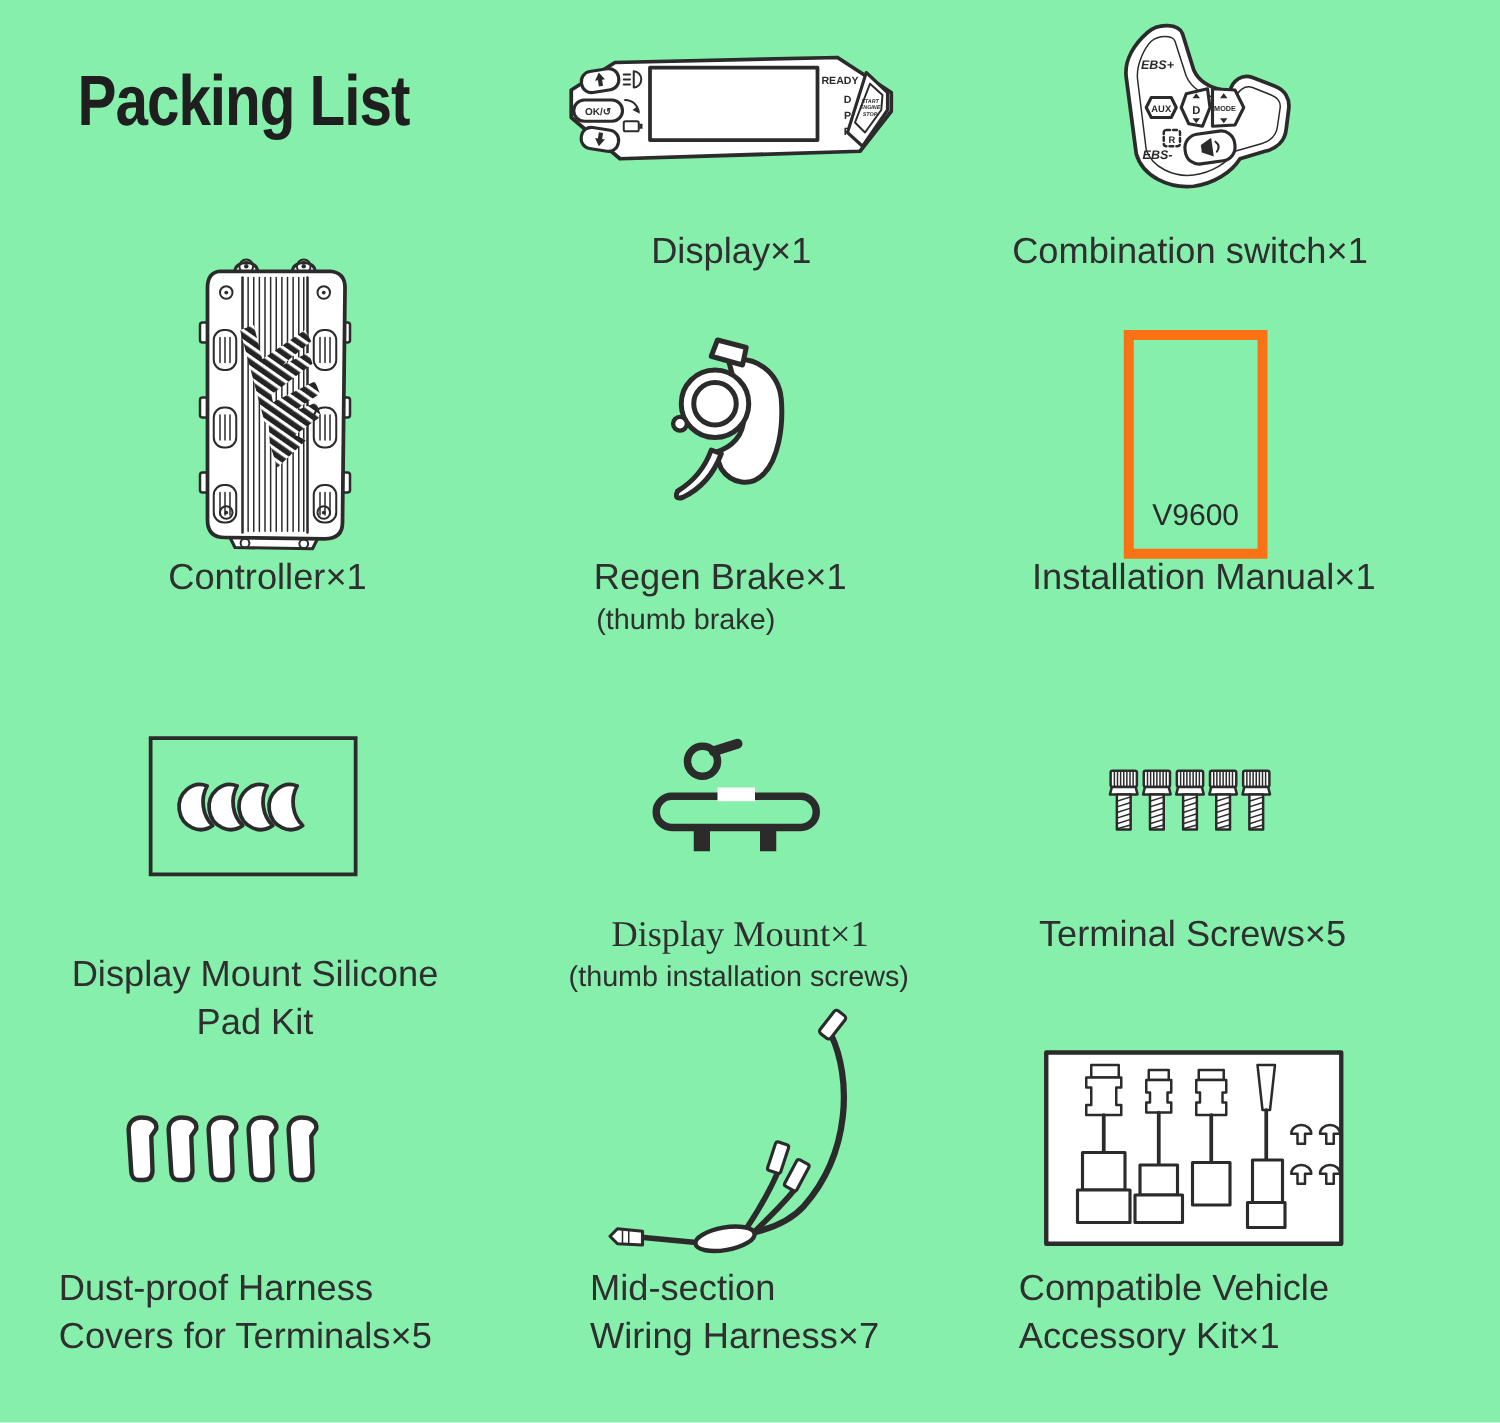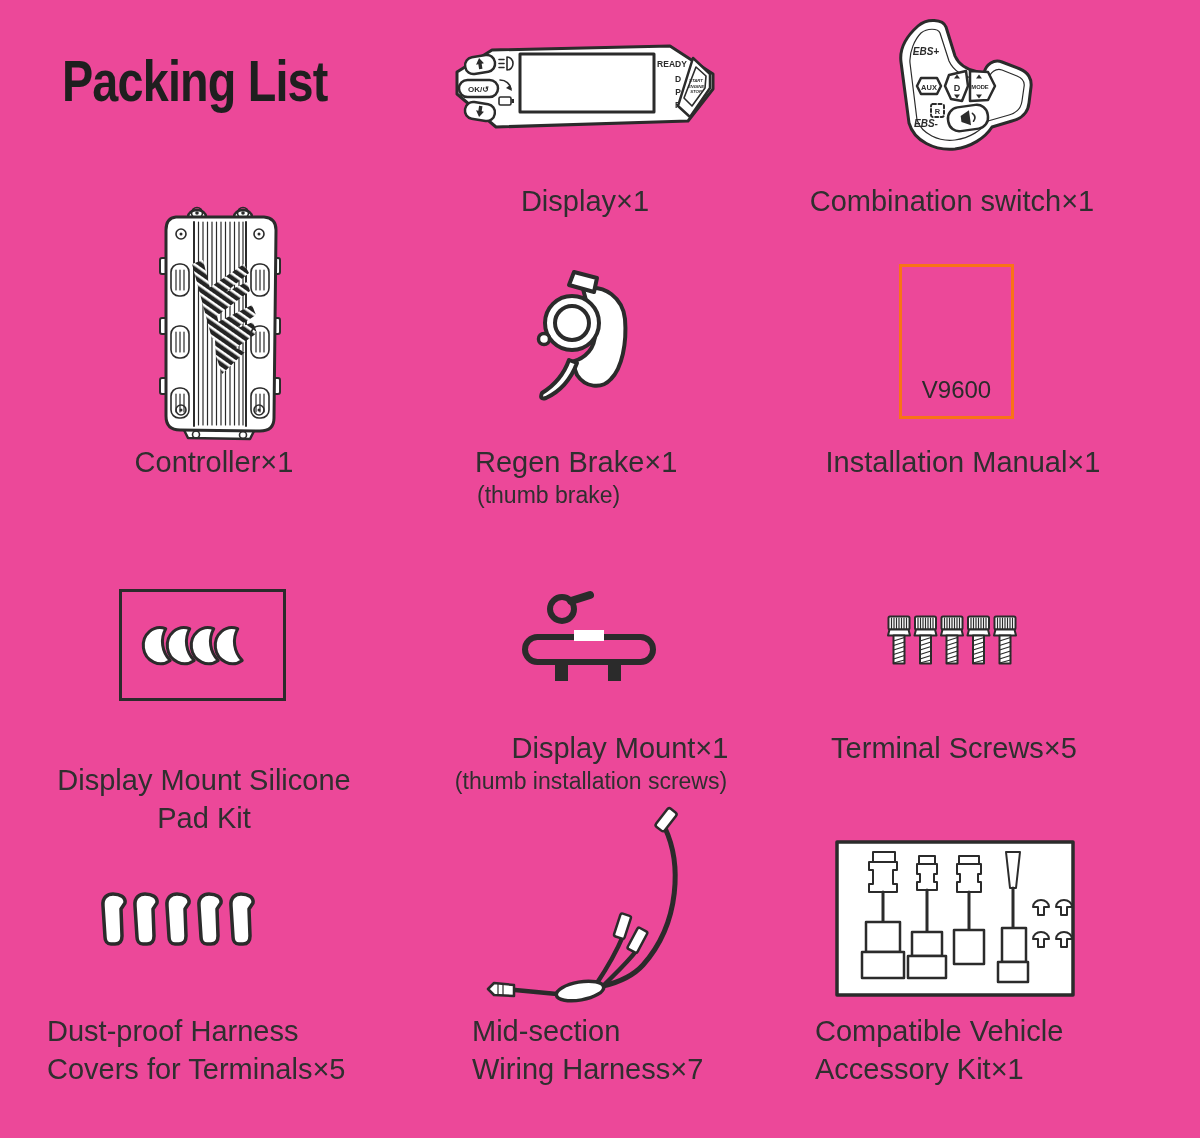--- a/index.html
+++ b/index.html
@@ -1,34 +1,34 @@
 <!DOCTYPE html>
 <html><head>
 <meta charset="utf-8">
 <style>
   html,body{margin:0;padding:0;background:#ffffff;}
-  #canvas{position:relative;width:1200px;height:1138px;background:#ec4899;overflow:hidden;
+  #canvas{position:relative;width:1200px;height:1138px;background:#86efac;overflow:hidden;
           font-family:"Liberation Sans", sans-serif;color:#2f2f2f;}
   .abs{position:absolute;}
   .title{font-size:57px;font-weight:700;letter-spacing:-1px;transform:scaleX(.82);transform-origin:left top;color:#1f1f1f;}
   .label{font-size:29px;line-height:38px;color:#2f2f2f;white-space:nowrap;}
   .note{font-size:23px;line-height:30px;color:#2f2f2f;white-space:nowrap;}
   .ctr{transform:translateX(-50%);text-align:center;}
   svg{display:block;overflow:visible;}
   svg text{font-family:"Liberation Sans", sans-serif;fill:#2b2b2b;}
   .s1{fill:none;stroke:#2b2b2b;stroke-width:1.2;stroke-linecap:round;stroke-linejoin:round;}
   .s15{fill:none;stroke:#2b2b2b;stroke-width:1.6;stroke-linecap:round;stroke-linejoin:round;}
   .s2{fill:#fff;stroke:#2b2b2b;stroke-width:2;stroke-linecap:round;stroke-linejoin:round;}
   .s25{fill:#fff;stroke:#2b2b2b;stroke-width:2.5;stroke-linecap:round;stroke-linejoin:round;}
   .s3{fill:#fff;stroke:#2b2b2b;stroke-width:3;stroke-linecap:round;stroke-linejoin:round;}
   .s35{fill:#fff;stroke:#2b2b2b;stroke-width:3.5;stroke-linecap:round;stroke-linejoin:round;}
   .s4{fill:#fff;stroke:#2b2b2b;stroke-width:4;stroke-linecap:round;stroke-linejoin:round;}
   .ns{fill:none;stroke:#2b2b2b;stroke-linecap:round;stroke-linejoin:round;}
   .ink{fill:#2b2b2b;stroke:none;}
-  .manual-box{width:115px;height:155px;border:3px solid #f97316;box-sizing:border-box;position:relative;text-decoration:underline;}
+  .manual-box{width:115px;height:183px;border:8px solid #f97316;box-sizing:border-box;position:relative;text-decoration:underline;}
   .manual-code{position:absolute;bottom:12px;width:100%;text-align:center;font-size:24px;color:#2b2b2b;}
   .pad-box{width:167px;height:112px;border:3.5px solid #2b2b2b;box-sizing:border-box;}
 </style>
 </head>
 <body>
 
 <div id="canvas">
 
   <div class="abs title" style="left:62px;top:48px;">Packing List</div>
 
@@ -185,21 +185,21 @@
   </div>
 
   <svg class="abs" style="left:512px;top:585px;" width="150" height="120" viewBox="0 0 150 120">
     <circle class="ns" stroke-width="6" cx="50" cy="24" r="12"></circle>
     <path class="ns" stroke-width="8" d="M 59,16 L 78,10"></path>
     <rect class="ns" stroke-width="6" x="13" y="52" width="128" height="25" rx="12.5"></rect>
     <rect fill="#fff" x="62" y="45" width="30" height="11"></rect>
     <rect class="ink" x="43" y="77" width="13" height="19"></rect>
     <rect class="ink" x="96" y="77" width="13" height="19"></rect>
   </svg>
-  <div class="abs label ctr" style="left:620px;top:729px;">Display Mount×1</div>
+  <div class="abs label ctr" style="left:592px;top:729px;font-family:Liberation Serif, serif;">Display Mount×1</div>
   <div class="abs note ctr" style="left:591px;top:766px;">(thumb installation screws)</div>
 
   <svg class="abs" style="left:888px;top:616px;" width="128" height="52" viewBox="0 0 128 52">
     <defs>
       <g id="scrw">
         <rect class="s2" x="0.5" y="0.5" width="21" height="13" rx="1.5"></rect>
         <path class="s1" d="M 3.5,2 V 12.5 M 6,2 V 12.5 M 8.5,2 V 12.5 M 11,2 V 12.5 M 13.5,2 V 12.5 M 16,2 V 12.5 M 18.5,2 V 12.5"></path>
         <path class="s2" d="M 1.5,13.5 L 20.5,13.5 L 22,19.5 L 0,19.5 Z"></path>
         <rect class="s2" x="5.5" y="19.5" width="11" height="28"></rect>
         <path class="s1" d="M 5.5,25 L 16.5,21.5 M 5.5,29.5 L 16.5,26 M 5.5,34 L 16.5,30.5 M 5.5,38.5 L 16.5,35 M 5.5,43 L 16.5,39.5 M 5.5,47 L 16.5,44"></path>

